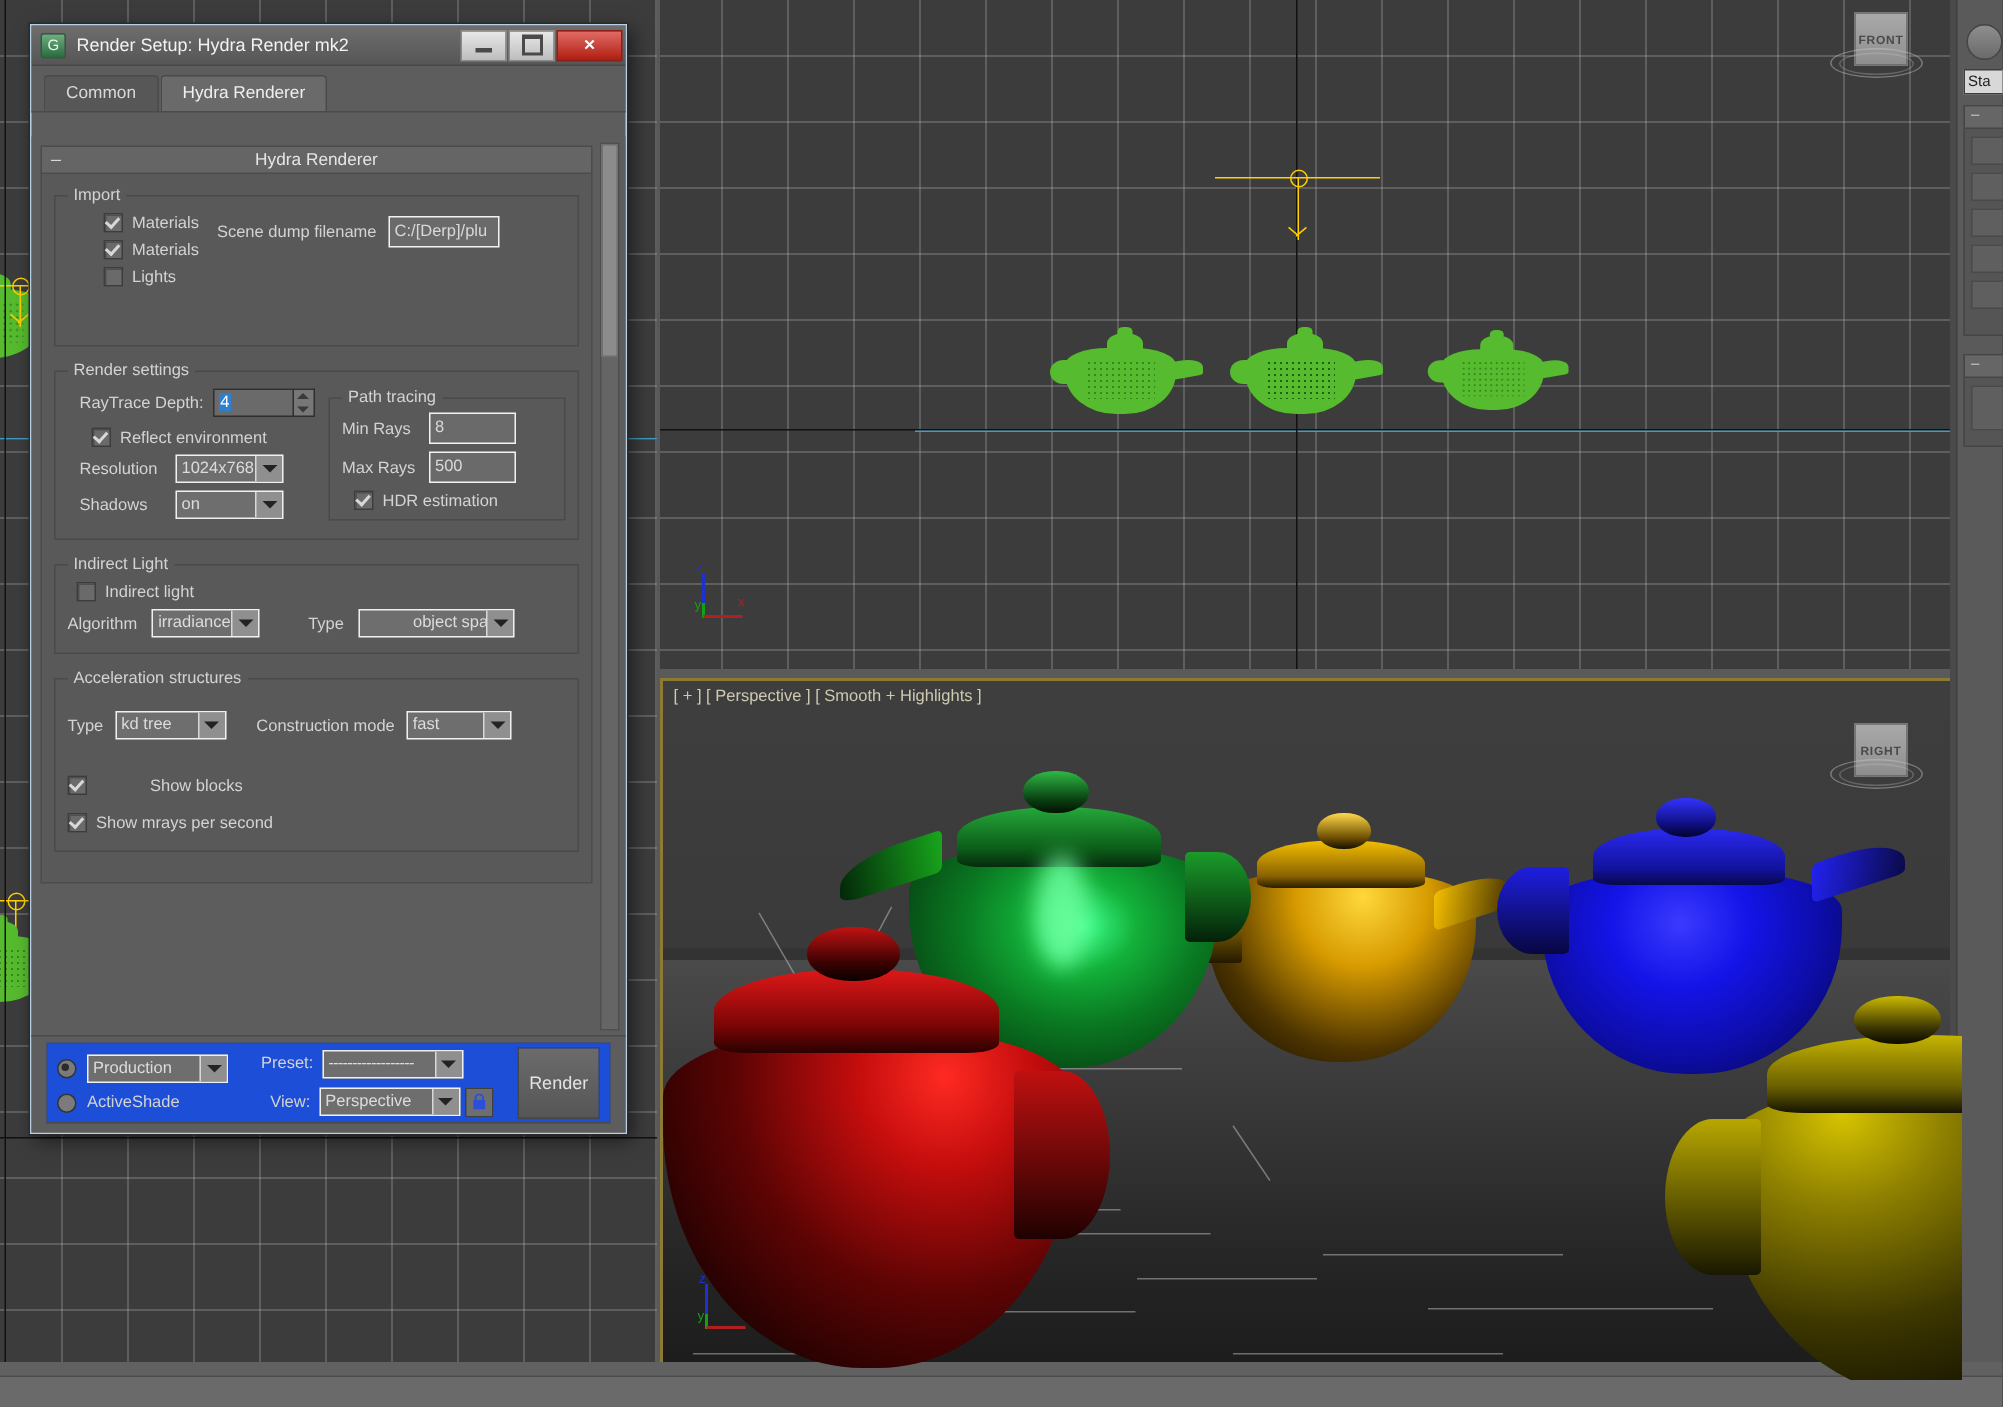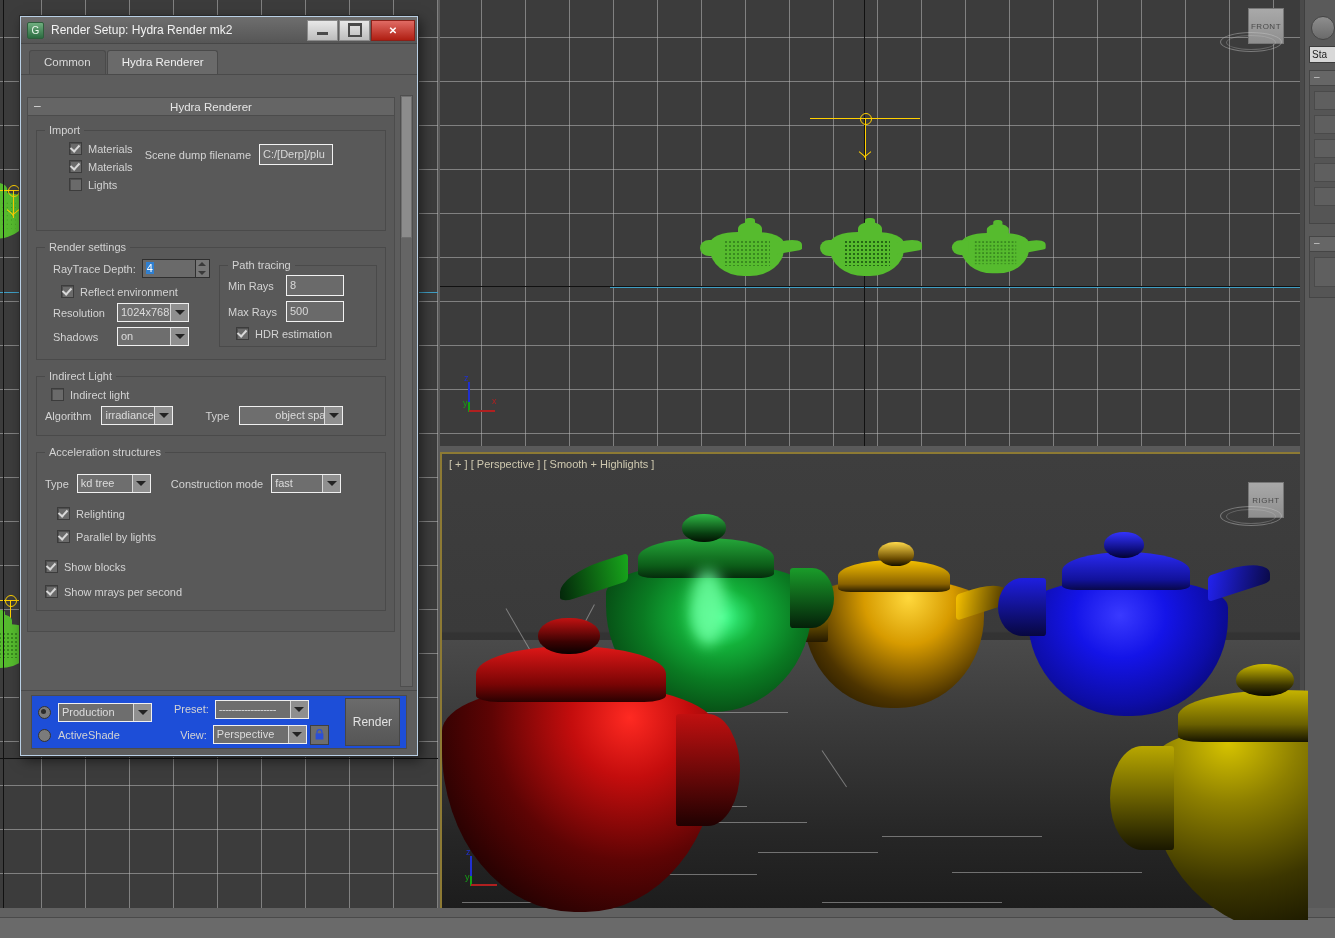--- a/index.html
+++ b/index.html
@@ -47,24 +47,24 @@
   .tripod{position:absolute;width:40px;height:46px;}
   .tripod .za{position:absolute;left:6px;top:4px;width:2px;height:28px;background:#2030d0;}
   .tripod .ya{position:absolute;left:6px;top:24px;width:2px;height:10px;background:#14a014;}
   .tripod .xa{position:absolute;left:7px;top:32px;width:26px;height:2px;background:#b02020;}
   .tripod .lz{position:absolute;left:2px;top:-5px;color:#2030d0;font-size:9px;}
   .tripod .ly{position:absolute;left:1px;top:20px;color:#14a014;font-size:9px;}
   .tripod .lx{position:absolute;left:30px;top:18px;color:#b02020;font-size:9px;}
 
   
   .viewcube{position:absolute;width:60px;height:56px;}
-  .viewcube .cube{position:absolute;left:28px;top:6px;width:34px;height:34px;
+  .viewcube .cube{position:absolute;left:16px;top:6px;width:34px;height:34px;
     background:linear-gradient(#a9a9a9,#8e8e8e);border:1px solid #777;
     display:flex;align-items:center;justify-content:center;
-    font-size:8px;letter-spacing:.5px;color:#4a4a4a;font-weight:normal;}
+    font-size:8px;letter-spacing:.5px;color:#4a4a4a;font-weight:bold;}
   .viewcube .ellipse{position:absolute;left:0px;top:30px;width:60px;height:18px;
     border:1px solid rgba(200,200,200,.45);border-radius:50%;}
   .viewcube .ellipse2{position:absolute;left:6px;top:33px;width:48px;height:13px;
     border:1px solid rgba(200,200,200,.30);border-radius:50%;}
 
   
   #vp-persp{position:absolute;left:440px;top:452px;width:866px;height:466px;
      border:2px solid #8d7a34;background:#3a3a3a;overflow:hidden;}
   #vp-persp .vplabel{position:absolute;left:7px;top:4px;font-size:11px;color:#cfc9b0;z-index:5;}
   .render-scene{position:absolute;inset:0;background:
@@ -547,33 +547,23 @@
               <span class="lbl" style="margin-left:20px;">Construction mode</span>
               <span class="ddl" style="width:68px;margin-left:8px;">
                 <span class="dv">fast</span>
                 <span class="arw">
                     <i></i>
                   </span>
               </span>
             </div>
 
             <div style="display:flex;margin-top:12px;">
-              <div style="margin-left:12px;padding-top:2px;">
-                <div class="row">
-                  <span class="cbx on"></span>
-                  <span class="lbl">Relighting</span>
-                </div>
-                <div class="row" style="margin-top:10px;">
-                  <span class="cbx on"></span>
-                  <span class="lbl">Parallel by lights</span>
-                </div>
-              </div>
-            </div>
-
-            <div class="row" style="margin-top:12px;">
+            </div>
+
+            <div class="row" style="margin-top:12px;gap:36px;">
               <span class="cbx on"></span>
               <span class="lbl">Show blocks</span>
             </div>
             <div class="row" style="margin-top:12px;margin-bottom:2px;">
               <span class="cbx on"></span>
               <span class="lbl">Show mrays per second</span>
             </div>
           </fieldset>
 
         </div>

